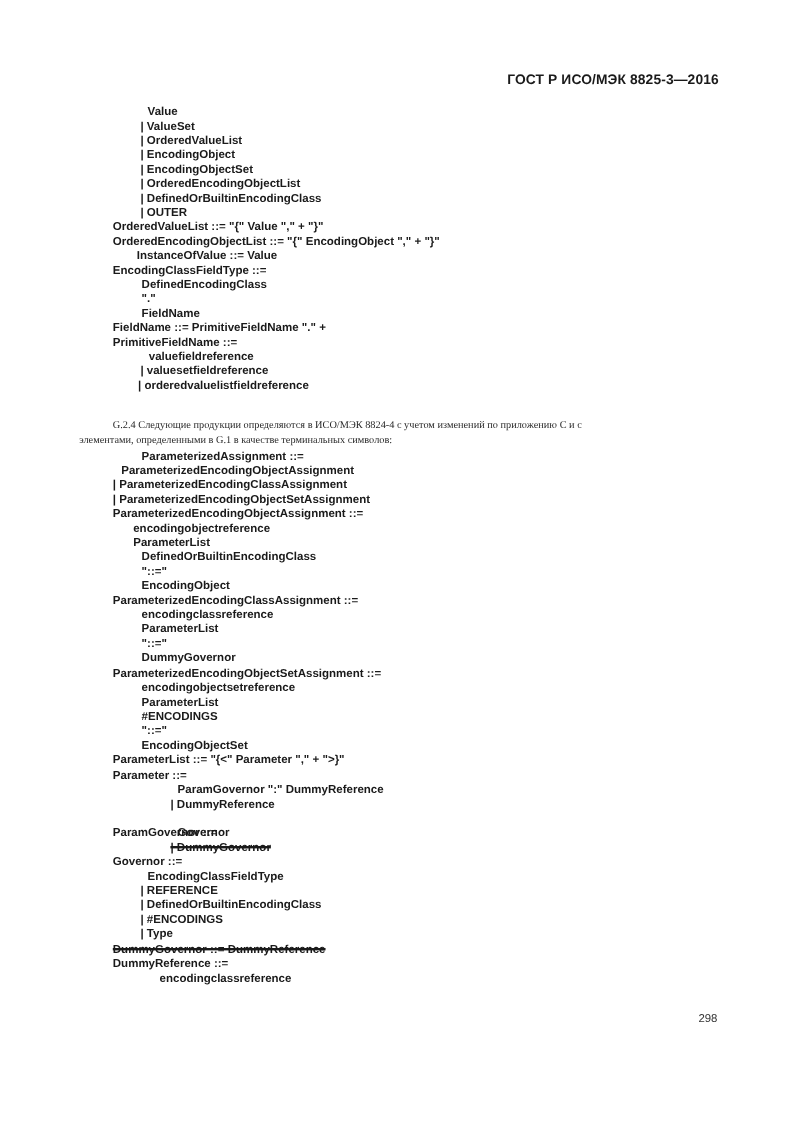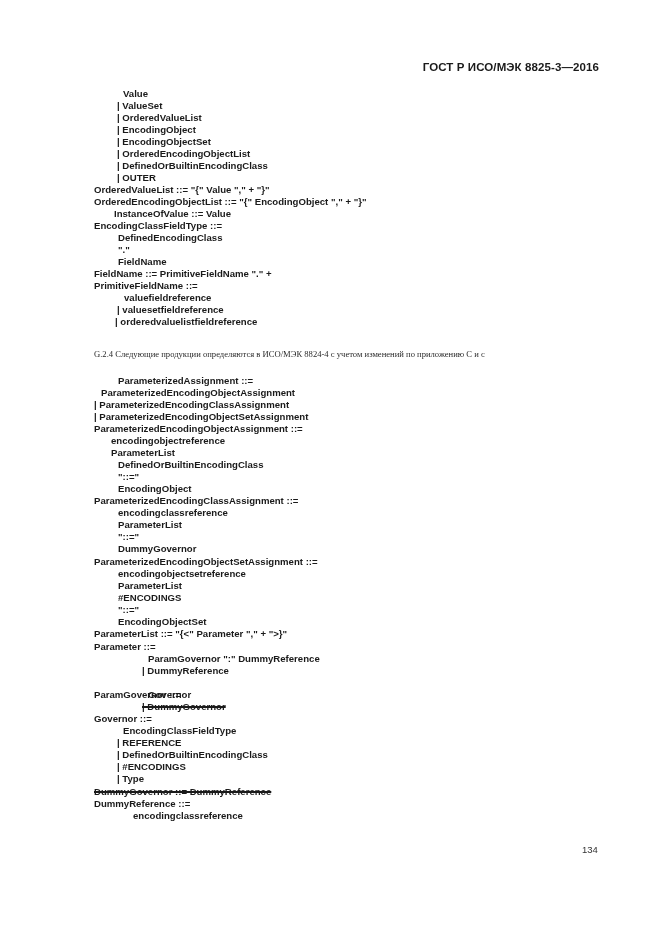--- a/index.html
+++ b/index.html
@@ -36,20 +36,21 @@
     <div class="line" style="left: 118px; top: 256px;">FieldName</div>
     <div class="line" style="left: 94px; top: 268px;">FieldName ::= PrimitiveFieldName "." +</div>
     <div class="line" style="left: 94px; top: 280px;">PrimitiveFieldName ::=</div>
     <div class="line" style="left: 124px; top: 292px;">valuefieldreference</div>
     <div class="line" style="left: 117px; top: 304px;">| valuesetfieldreference</div>
     <div class="line" style="left: 94px; top: 316px; margin-left: 21px;">| orderedvaluelistfieldreference</div>
   </div>
 
 <div class="para" style="top:348px;font-family:Liberation Serif, serif;">
   <span class="l1">G.2.4 Следующие продукции определяются в ИСО/МЭК 8824-4 с учетом изменений по приложению С и с</span>
+  <span class="l2">элементами, определенными в G.1 в качестве терминальных символов:</span>
 </div>
 
 <div id="grammar-bottom">
     <div class="line" style="left: 94px; top: 375px; padding-left: 24px;">ParameterizedAssignment ::=</div>
     <div class="line" style="left: 101px; top: 387px;">ParameterizedEncodingObjectAssignment</div>
     <div class="line" style="left: 94px; top: 399px;">| ParameterizedEncodingClassAssignment</div>
     <div class="line" style="left: 94px; top: 411px;">| ParameterizedEncodingObjectSetAssignment</div>
     <div class="line" style="left: 94px; top: 423px;">ParameterizedEncodingObjectAssignment ::=</div>
     <div class="line" style="left: 111px; top: 435px;">encodingobjectreference</div>
     <div class="line" style="left: 111px; top: 447px;">ParameterList</div>
@@ -78,13 +79,13 @@
     <div class="line" style="left: 123px; top: 725px;">EncodingClassFieldType</div>
     <div class="line" style="left: 117px; top: 737px;">| REFERENCE</div>
     <div class="line" style="left: 117px; top: 749px;">| DefinedOrBuiltinEncodingClass</div>
     <div class="line" style="left: 117px; top: 761px;">| #ENCODINGS</div>
     <div class="line" style="left: 117px; top: 773px;">| Type</div>
     <div class="line strike" style="left: 94px; top: 786px;">DummyGovernor ::= DummyReference</div>
     <div class="line" style="left: 94px; top: 798px;">DummyReference ::=</div>
     <div class="line" style="left: 133px; top: 810px;">encodingclassreference</div>
   </div>
 
-<div class="pagenum">134</div>
+<div class="pagenum">298</div>
 
 </body></html>

